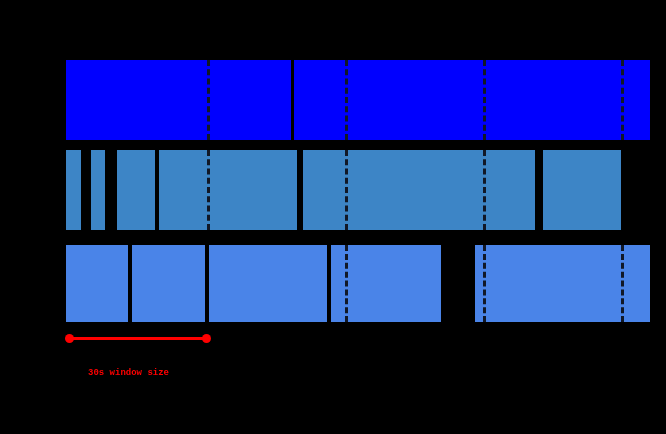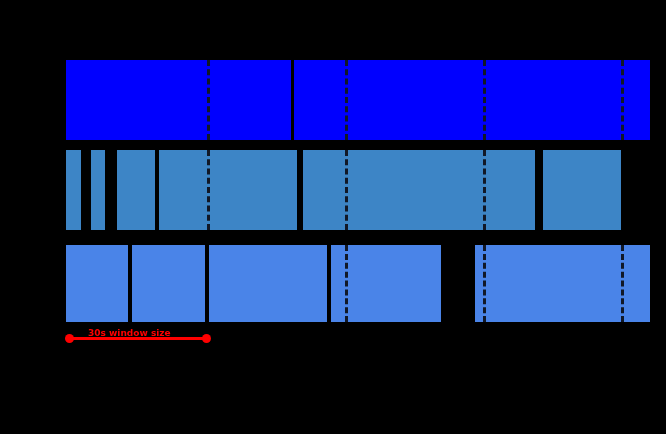--- a/index.html
+++ b/index.html
@@ -84,16 +84,16 @@
       <div class="seg" style="left: 475px; top: 0px; width: 175px; height: 77px; background: rgb(74, 132, 232);"></div>
       <div class="dash" style="left: 345px; top: 0px; height: 77px; border-left-color: rgb(17, 24, 39);"></div>
       <div class="dash" style="left: 483px; top: 0px; height: 77px; border-left-color: rgb(17, 24, 39);"></div>
       <div class="dash" style="left: 621px; top: 0px; height: 77px; border-left-color: rgb(17, 24, 39);"></div>
     </div>
 
   <div id="annotation-group">
     <div class="annot-line" id="annot-line" style="left: 69px; top: 337px; width: 138px; border-top-color: rgb(255, 0, 0);"></div>
     <div class="annot-dot" id="annot-dot-left" style="left: 65px; top: 334px; background: rgb(255, 0, 0);"></div>
     <div class="annot-dot" id="annot-dot-right" style="left: 202px; top: 334px; background: rgb(255, 0, 0);"></div>
-    <div class="annot-label" id="annot-label" style="left: 88px; top: 328px; color: rgb(255, 0, 0);">30s window size</div>
+    <div class="annot-label" id="annot-label" style="left: 88px; top: 368px; color: rgb(255, 0, 0); font-family: Liberation Mono, monospace;">30s window size</div>
   </div>
 
 </div>
 
 </body></html>

